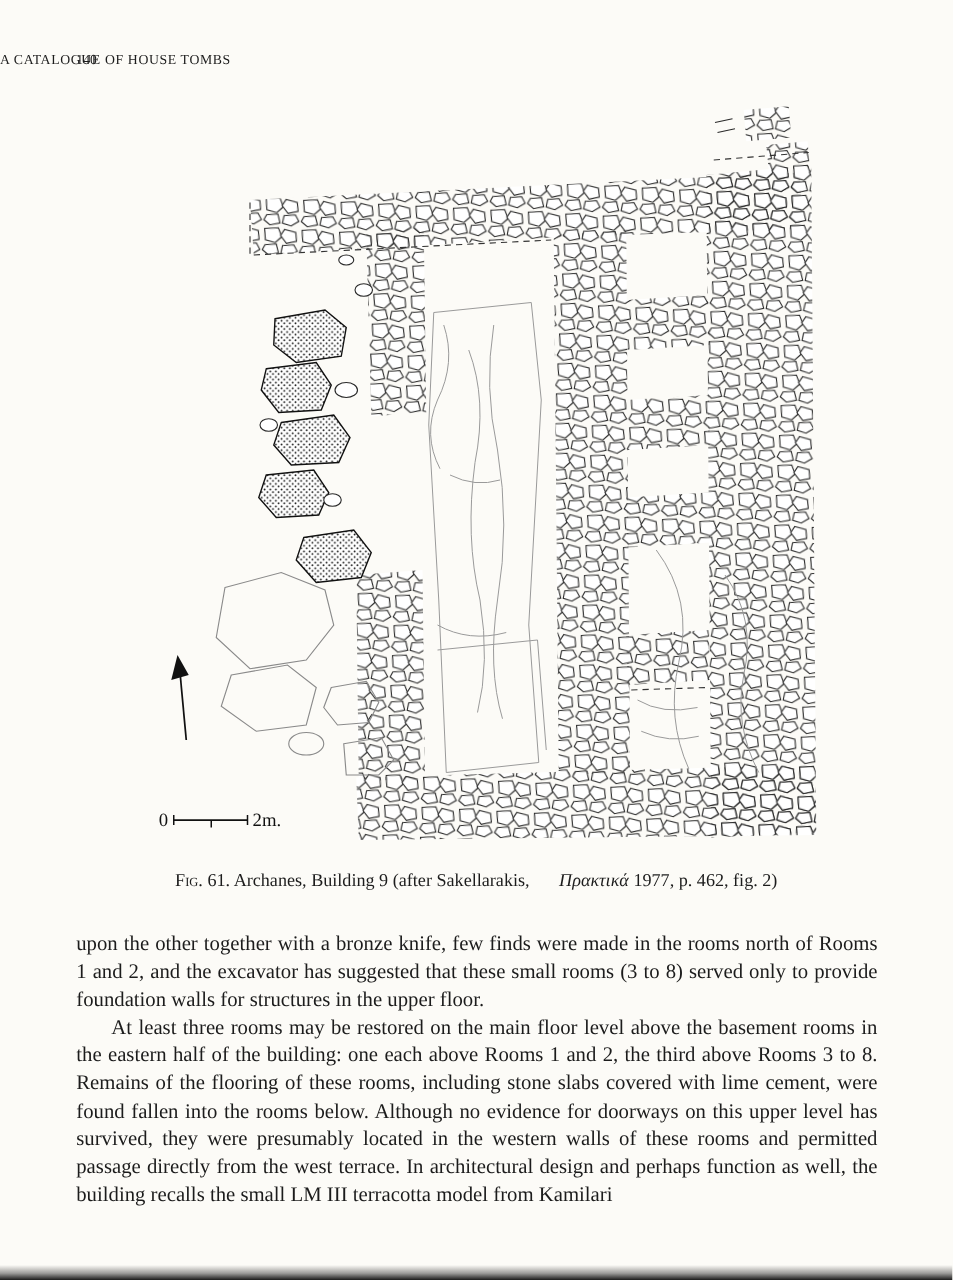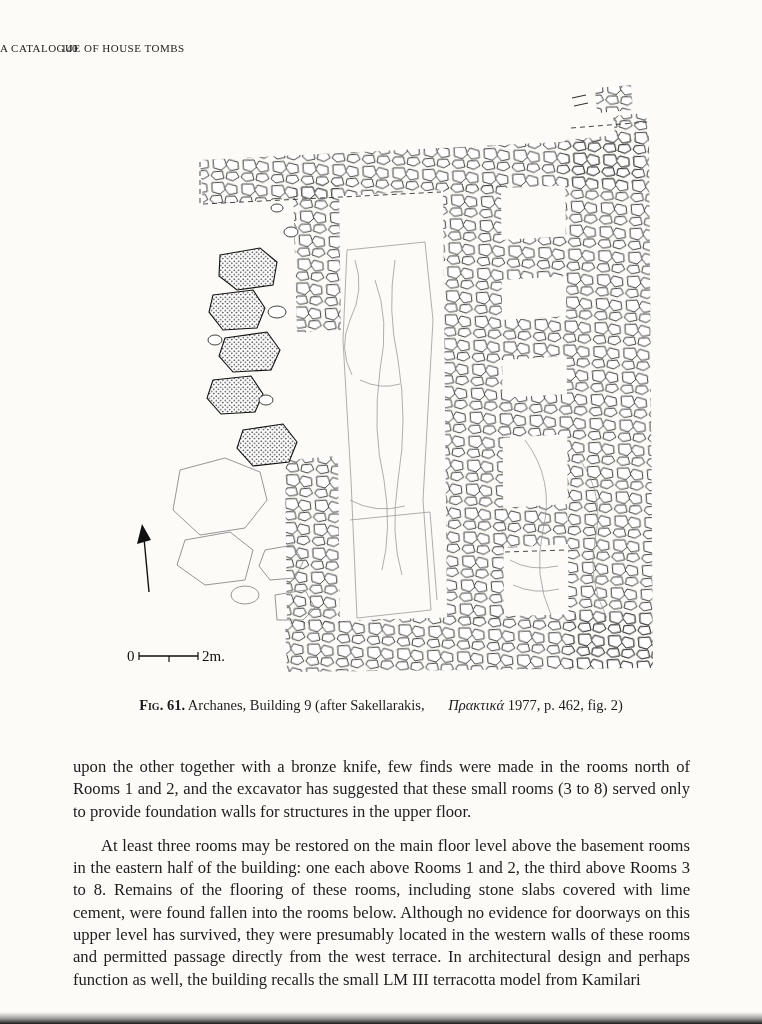--- a/index.html
+++ b/index.html
@@ -12,28 +12,28 @@
     color: #1c1c1c;
     overflow: hidden;
   }
   .header { position: absolute; top: 42px; left: 0; width: 100%; font-size: 11px; }
   .pagenum { position: absolute; left: 61px; top: 0; }
   .running-head { display: block; text-align: left; letter-spacing: 0.5px; }
 
   .figure { position: absolute; left: 125px; top: 80px; width: 540px; height: 600px; }
 
   .caption { position: absolute; top: 697px; left: 0; width: 100%; text-align: center; font-size: 14.5px; }
-  .fig-label { font-variant: small-caps; font-weight: bold; }
+  .fig-label { font-variant: small-caps; }
   .caption i { font-style: italic; margin-left: 20px; }
 
   .body-text {
     position: absolute; left: 61px; top: 744px; width: 641px;
     font-size: 16.6px; line-height: 22.3px; text-align: justify;
   }
-  .body-text p { margin: 12px; }
+  .body-text p { margin: 0; }
   .body-text p.p2 { text-indent: 28px; }
 
   .scan-edge {
     position: absolute; bottom: 0; left: 0; width: 100%; height: 12px;
     background: linear-gradient(to top, rgba(8,8,8,0.92), rgba(40,40,40,0.45) 45%, rgba(0,0,0,0));
   }
 </style>
 </head>
 <body>
 

